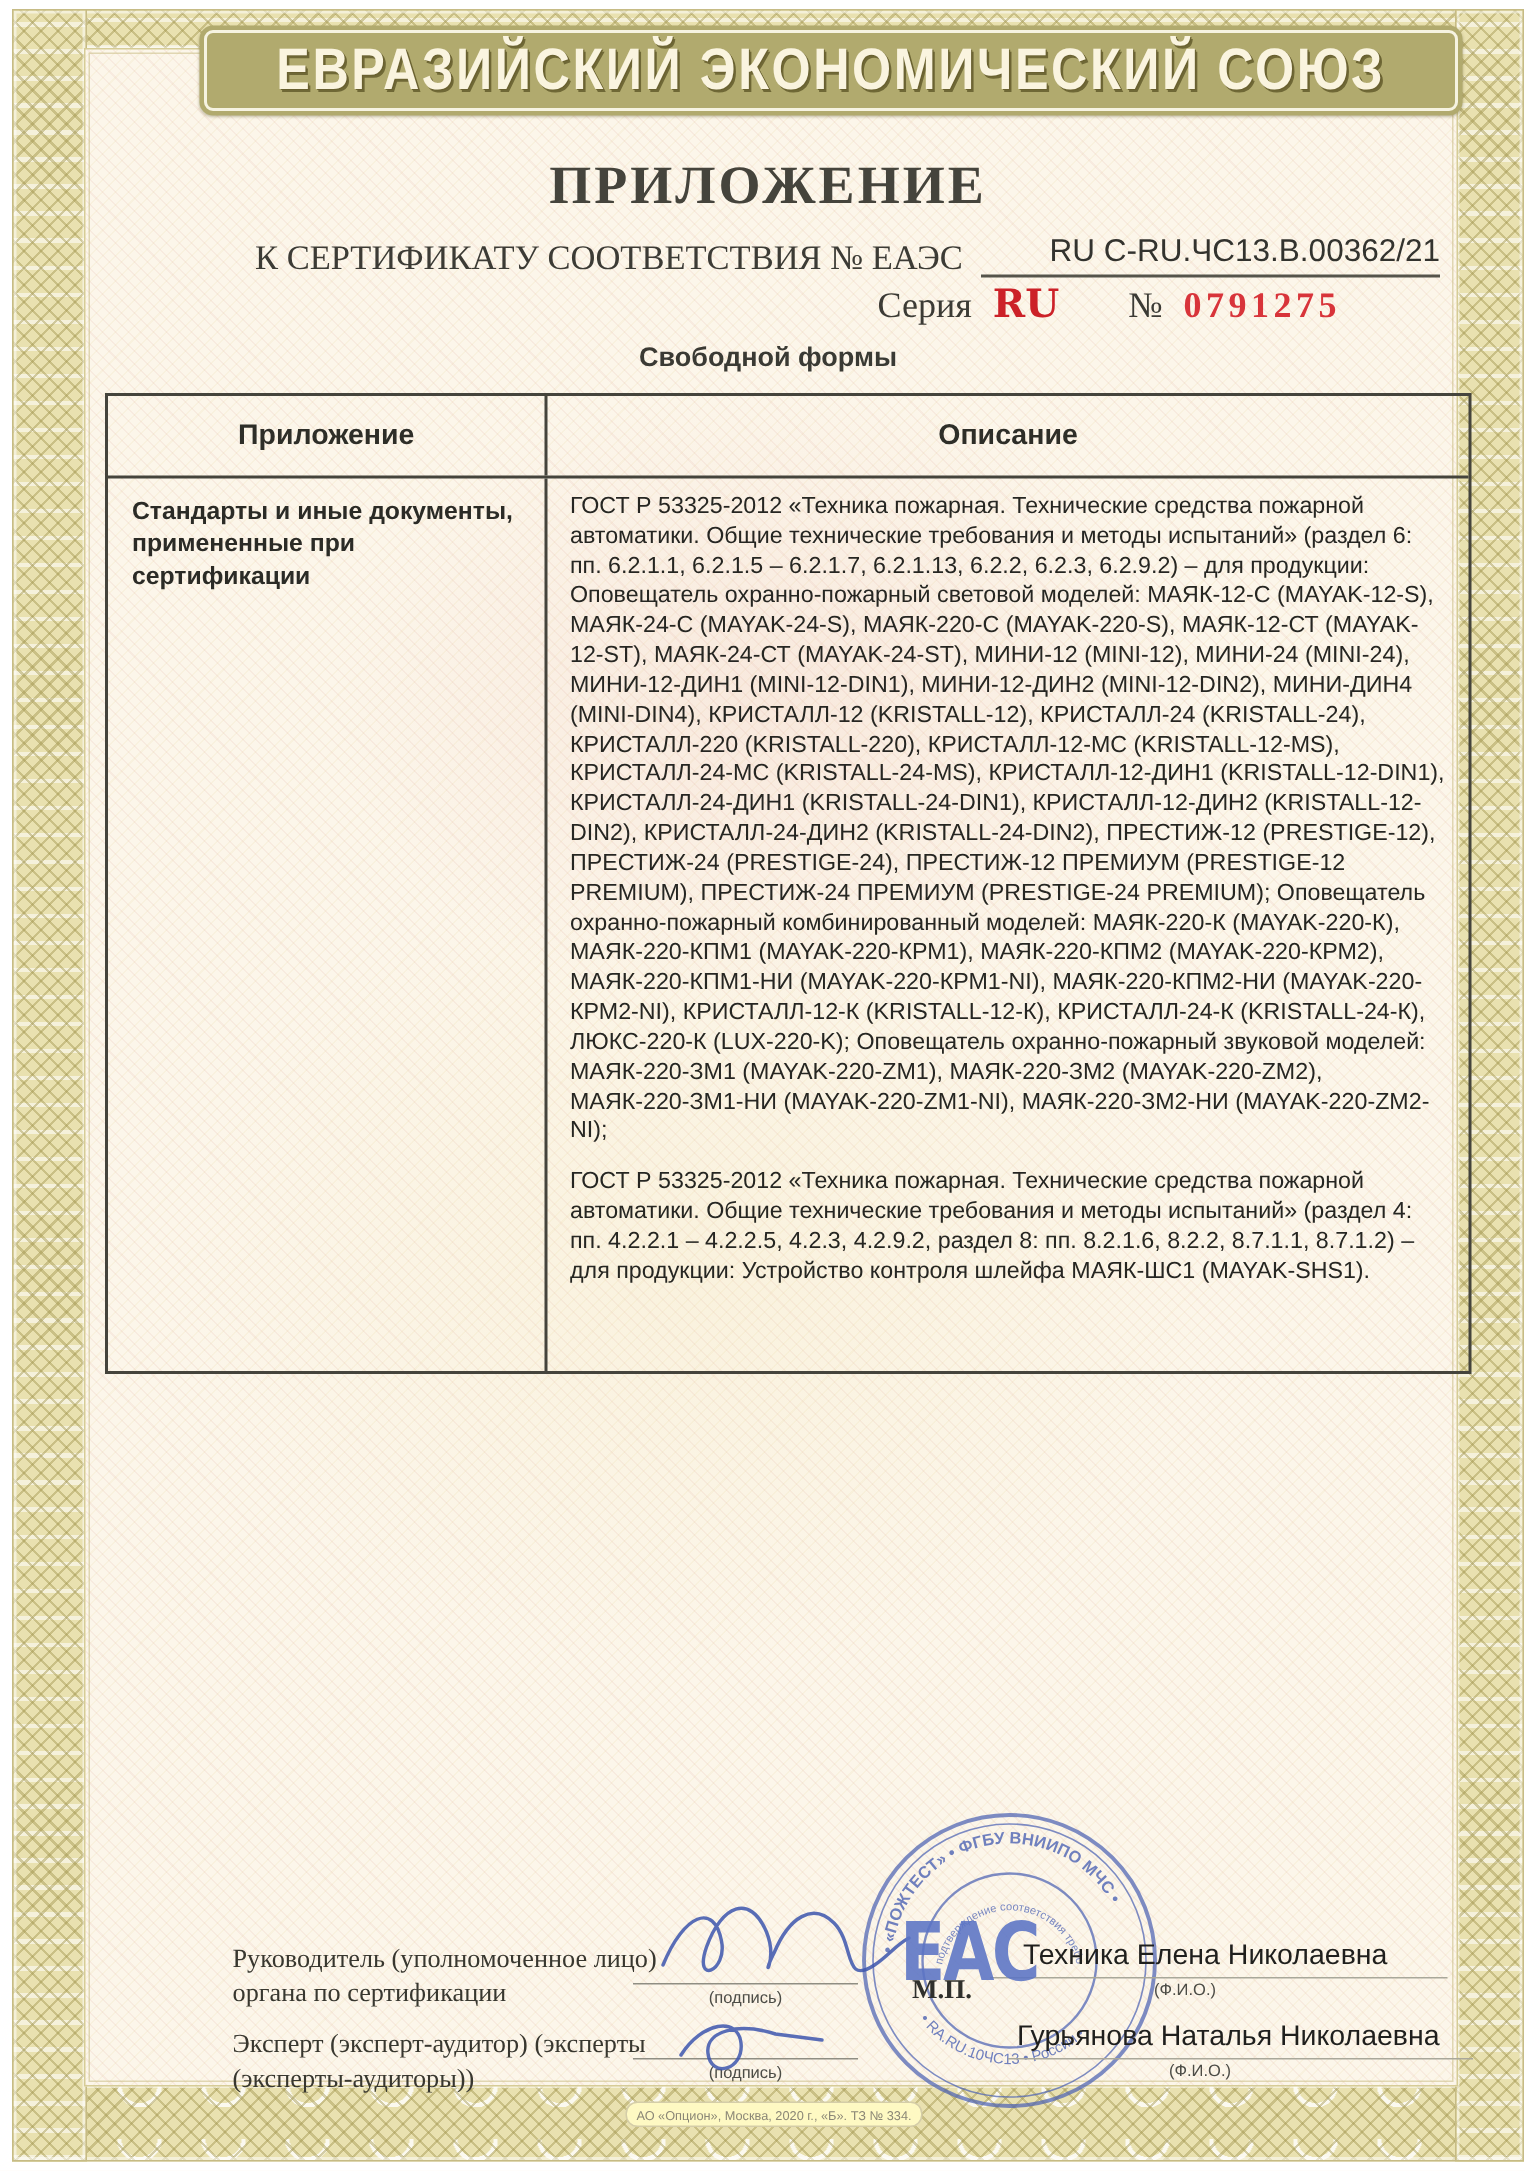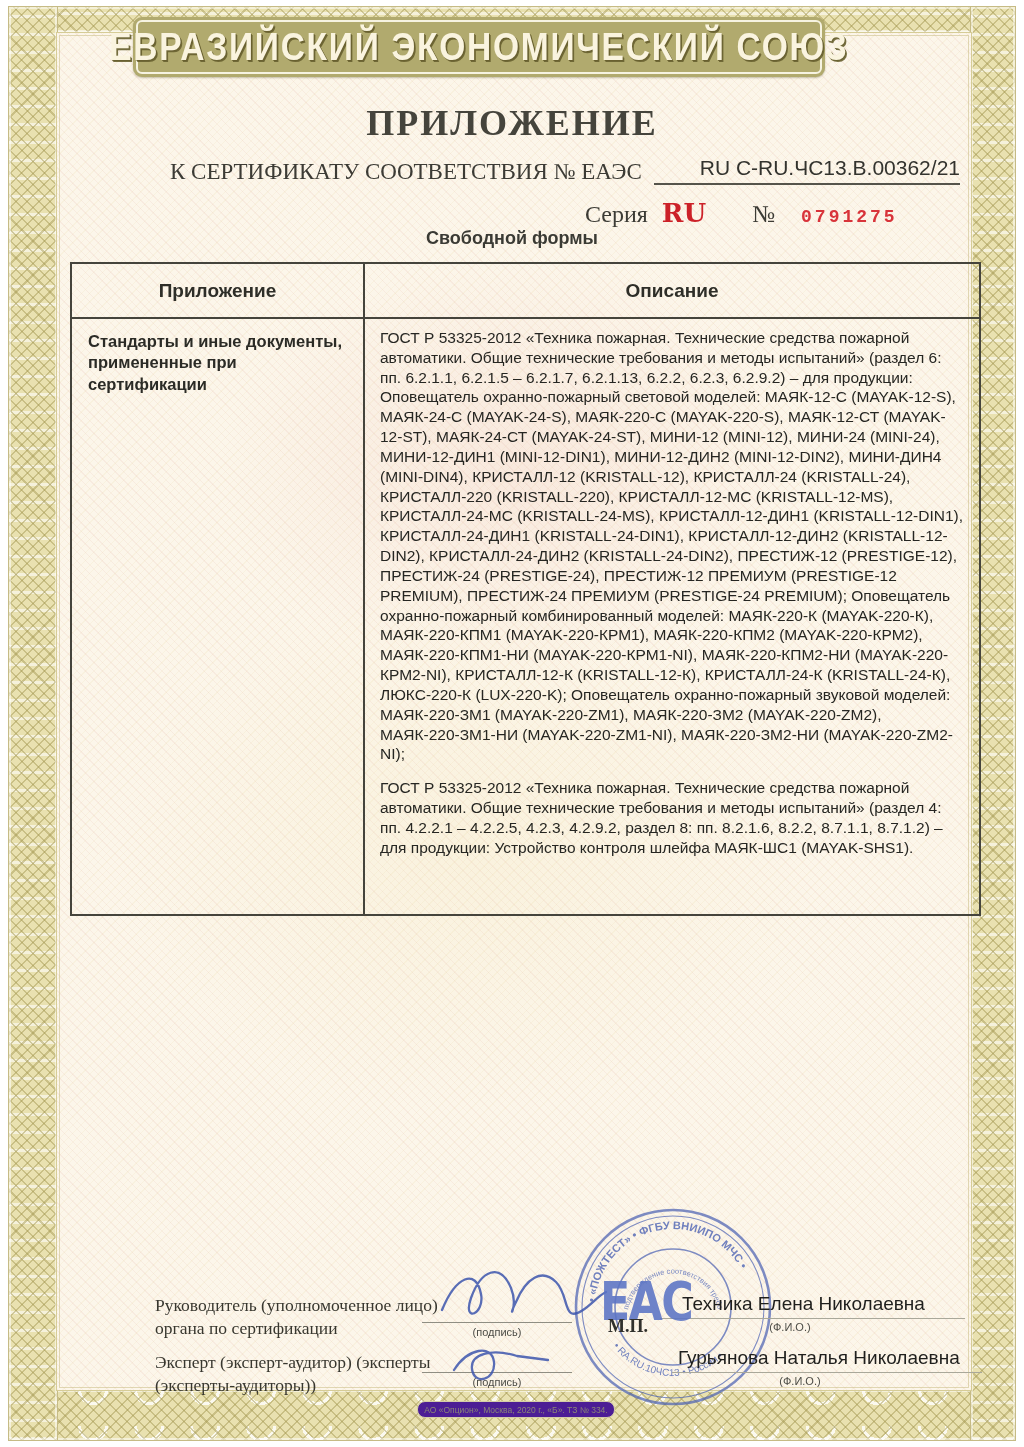--- a/index.html
+++ b/index.html
@@ -38,21 +38,21 @@
       repeating-linear-gradient(45deg, rgba(222,168,158,.14) 0 1px, transparent 1px 6px),
       repeating-linear-gradient(-45deg, rgba(226,206,140,.12) 0 1px, transparent 1px 6px);
     border:1px solid #d6cc96;
   }
   .panel::after{
     content:"";position:absolute;inset:2px;border:1px solid rgba(205,194,140,.6);pointer-events:none;
   }
 
   
   .banner{
-    position:absolute;left:133px;top:17px;width:692px;height:60px;
+    position:absolute;left:133px;top:17px;width:842px;height:60px;
     background:#b1aa6e;border-radius:9px;z-index:5;
     box-shadow:0 1px 2px rgba(90,84,40,.35);
     display:flex;align-items:center;justify-content:center;
   }
   .banner::before{
     content:"";position:absolute;inset:3px;border:2px solid rgba(250,247,231,.95);
     border-radius:6px;pointer-events:none;
   }
   .banner-title{
     white-space:nowrap;font-weight:bold;font-size:39px;letter-spacing:2px;
@@ -72,26 +72,26 @@
     display:flex;align-items:flex-end;gap:12px;
   }
   .cert-line-label{
     font-family:"Liberation Serif",serif;font-size:23px;color:#3c3b35;white-space:nowrap;margin-left:20px;
   }
   .cert-number{
     flex:1;text-align:right;font-family:"Liberation Sans",sans-serif;font-size:21px;
     color:#33332e;border-bottom:2px solid #55544b;padding-bottom:3px;white-space:nowrap;
   }
   .series-line{
-    position:absolute;left:585px;top:198px;z-index:4;display:flex;align-items:baseline;
+    position:absolute;left:585px;top:188px;z-index:4;display:flex;align-items:baseline;
   }
   .series-label{font-family:"Liberation Serif",serif;font-size:24px;color:#3c3b35;}
   .series-value{font-family:"DejaVu Serif",serif;font-weight:bold;font-size:26px;color:#cc2128;margin-left:14px;}
   .number-sign{font-family:"Liberation Serif",serif;font-size:24px;color:#3c3b35;margin-left:46px;}
-  .blank-number{font-family:Liberation Mono, monospace;font-weight:bold;font-size:18px;color:#d8343a;letter-spacing:3px;margin-left:26px;}
+  .blank-number{font-family:Liberation Serif, serif;font-weight:bold;font-size:24px;color:#d8343a;letter-spacing:3px;margin-left:14px;}
   .form-type{
     position:absolute;left:0;right:0;top:228px;text-align:center;z-index:4;
     font-weight:bold;font-size:18px;color:#3a3a34;
   }
 
   
   .appendix-table{
     position:absolute;left:70px;top:262px;width:911px;height:654px;z-index:4;
     border:2px solid #45443c;display:flex;flex-direction:column;box-sizing:border-box;
   }
@@ -122,21 +122,21 @@
     font-family:"Liberation Serif",serif;font-weight:bold;font-size:18px;color:#30302c;}
   .eac-logo{position:absolute;left:600px;top:1270px;z-index:7;
     font-weight:bold;font-size:54px;letter-spacing:-2px;color:#5b74c5;opacity:.88;
     transform:scaleX(.82);transform-origin:left center;font-family:"DejaVu Sans",sans-serif;}
   .stamp-svg{position:absolute;left:548px;top:1192px;z-index:5;}
   .handwriting-svg{position:absolute;left:420px;top:1252px;z-index:7;}
 
   
   .footer-imprint{
     position:absolute;left:417px;top:1401px;width:196px;height:15px;z-index:6;
-    background:#4c1d95;border:1px solid #d4cda8;border-radius:8px;
+    background:#fef9c3;border:1px solid #d4cda8;border-radius:8px;
     display:flex;align-items:center;justify-content:center;
     font-size:8.5px;color:#8b8776;white-space:nowrap;
   }
 </style>
 </head>
 <body>
 
 <div class="page">
 
   <div class="band band-top"></div>

